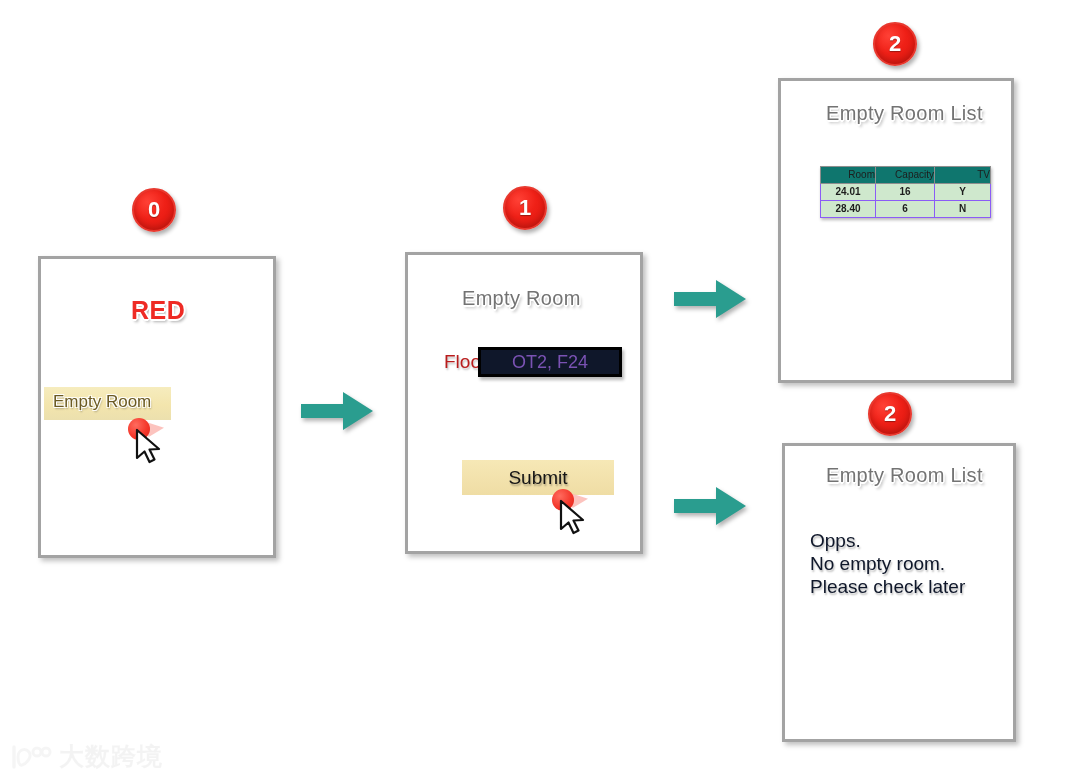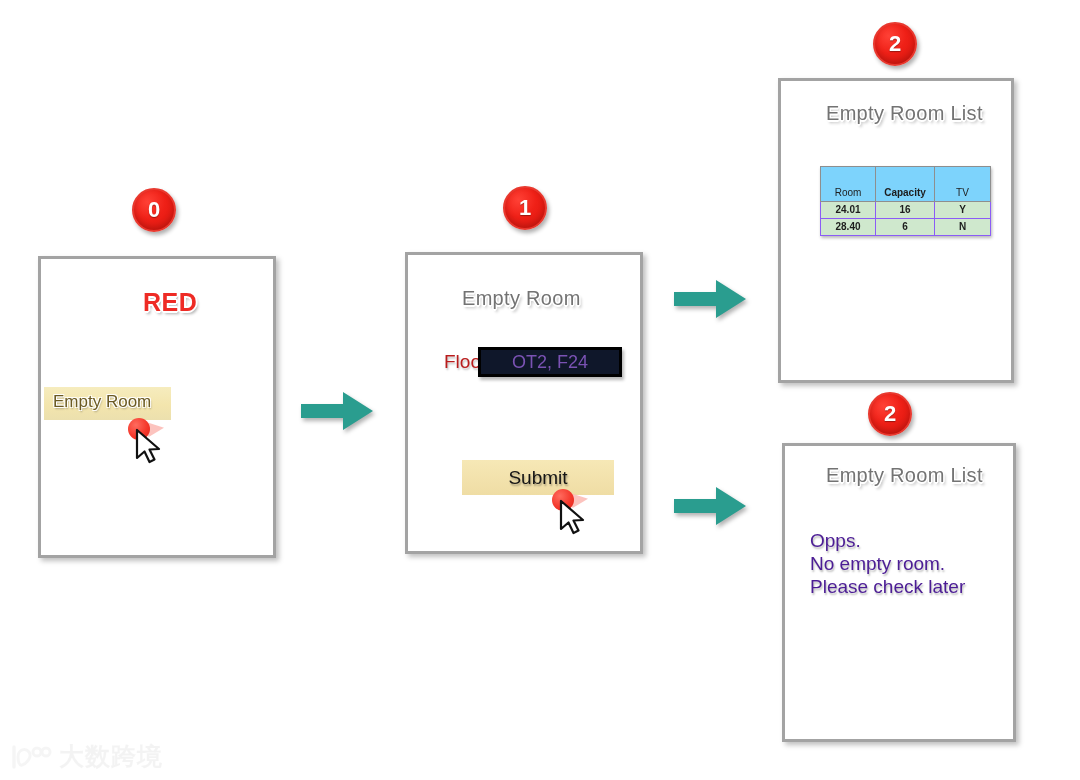--- a/index.html
+++ b/index.html
@@ -111,35 +111,35 @@
     clip-path:polygon(0 0,100% 45%,36% 100%);
   }
   .cursor-svg{position:absolute;left:10px;top:10px;}
 
   
   .room-table{
     position:absolute;left:820px;top:166px;border-collapse:collapse;
     font-size:10px;color:#1d1d1d;box-shadow:1px 2px 3px rgba(0,0,0,0.28);
   }
   .room-table th{
-    background:#7dd3fc;border:1px solid #8e8e8e;
-    font-weight:normal;padding:20px 0 3px;text-align:center;
+    background:#0f766e;border:1px solid #8e8e8e;
+    font-weight:normal;padding:2px 0 3px;text-align:right;
   }
   .room-table td{
     background:#cfe8cd;border:1px solid #8b5cf6;
     padding:2px 0 3px;text-align:center;font-weight:bold;
   }
   .room-table .c-room{width:54px;}
-  .room-table .c-cap{width:58px;font-weight:bold;}
+  .room-table .c-cap{width:58px;}
   .room-table .c-tv{width:55px;}
 
   
   .err-msg{
     position:absolute;left:810px;top:530px;
-    color:#4c1d95;font-size:19px;line-height:1.2;white-space:pre-line;
+    color:#0f172a;font-size:19px;line-height:1.2;white-space:pre-line;
     text-shadow:1px 2px 2px rgba(0,0,0,0.28);
   }
 
   
   .watermark{
     position:absolute;left:8px;top:740px;
     display:flex;align-items:center;gap:7px;opacity:.5;
   }
   .wm-text{
     color:#e9e9e9;font-size:25px;font-weight:bold;letter-spacing:1px;
@@ -147,21 +147,21 @@
   }
 </style>
 </head>
 <body>
 
 <div class="canvas">
 
   <div class="badge" id="badge-0">0</div>
 
   <div class="panel" id="panel-0"></div>
-  <div class="red-title" style="left:131px;top:288px;margin-left:12px;">RED</div>
+  <div class="red-title" style="left:131px;top:296px;">RED</div>
 
   <div class="link-band"></div>
   <div class="link-text">Empty Room</div>
 
   <div class="click-mark" id="click-0">
     <div class="dot-tail"></div>
     <div class="dot"></div>
     <svg class="cursor-svg" width="30" height="38" viewBox="0 0 30 38">
       <path d="M3 2 L3 30 L10.5 23.5 L15.5 34 L20.5 31.5 L15.5 21.5 L25 21 Z" fill="#ffffff" stroke="#111111" stroke-width="2.2" stroke-linejoin="round"></path>
     </svg>

